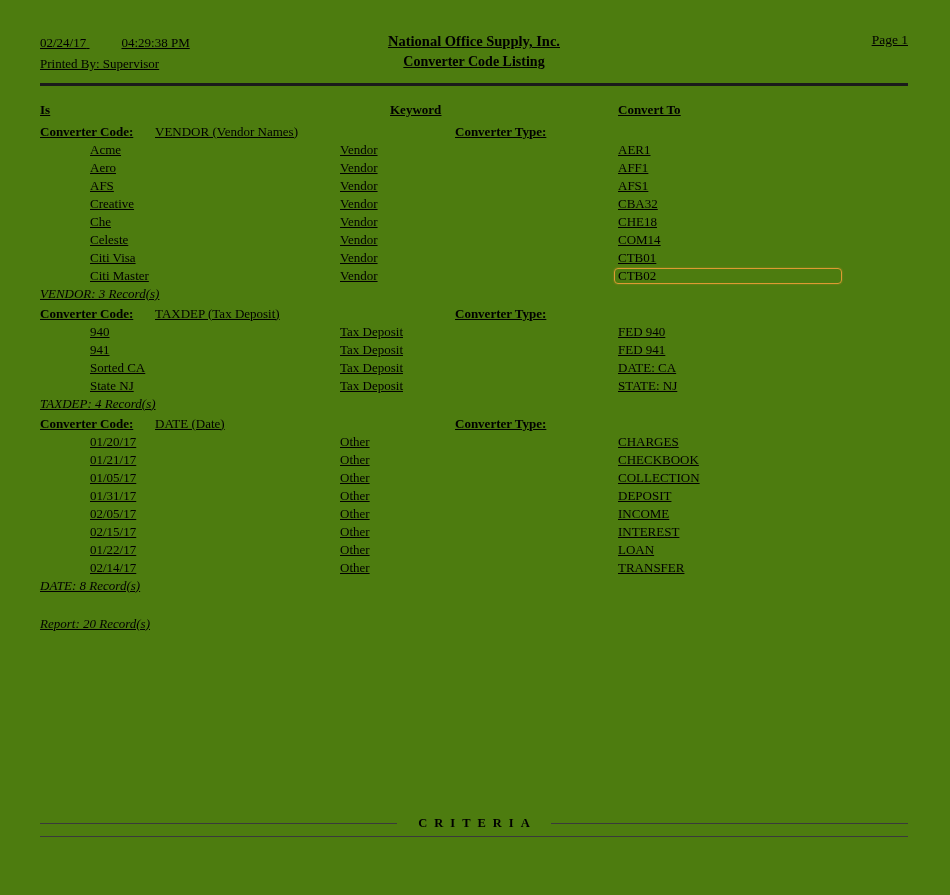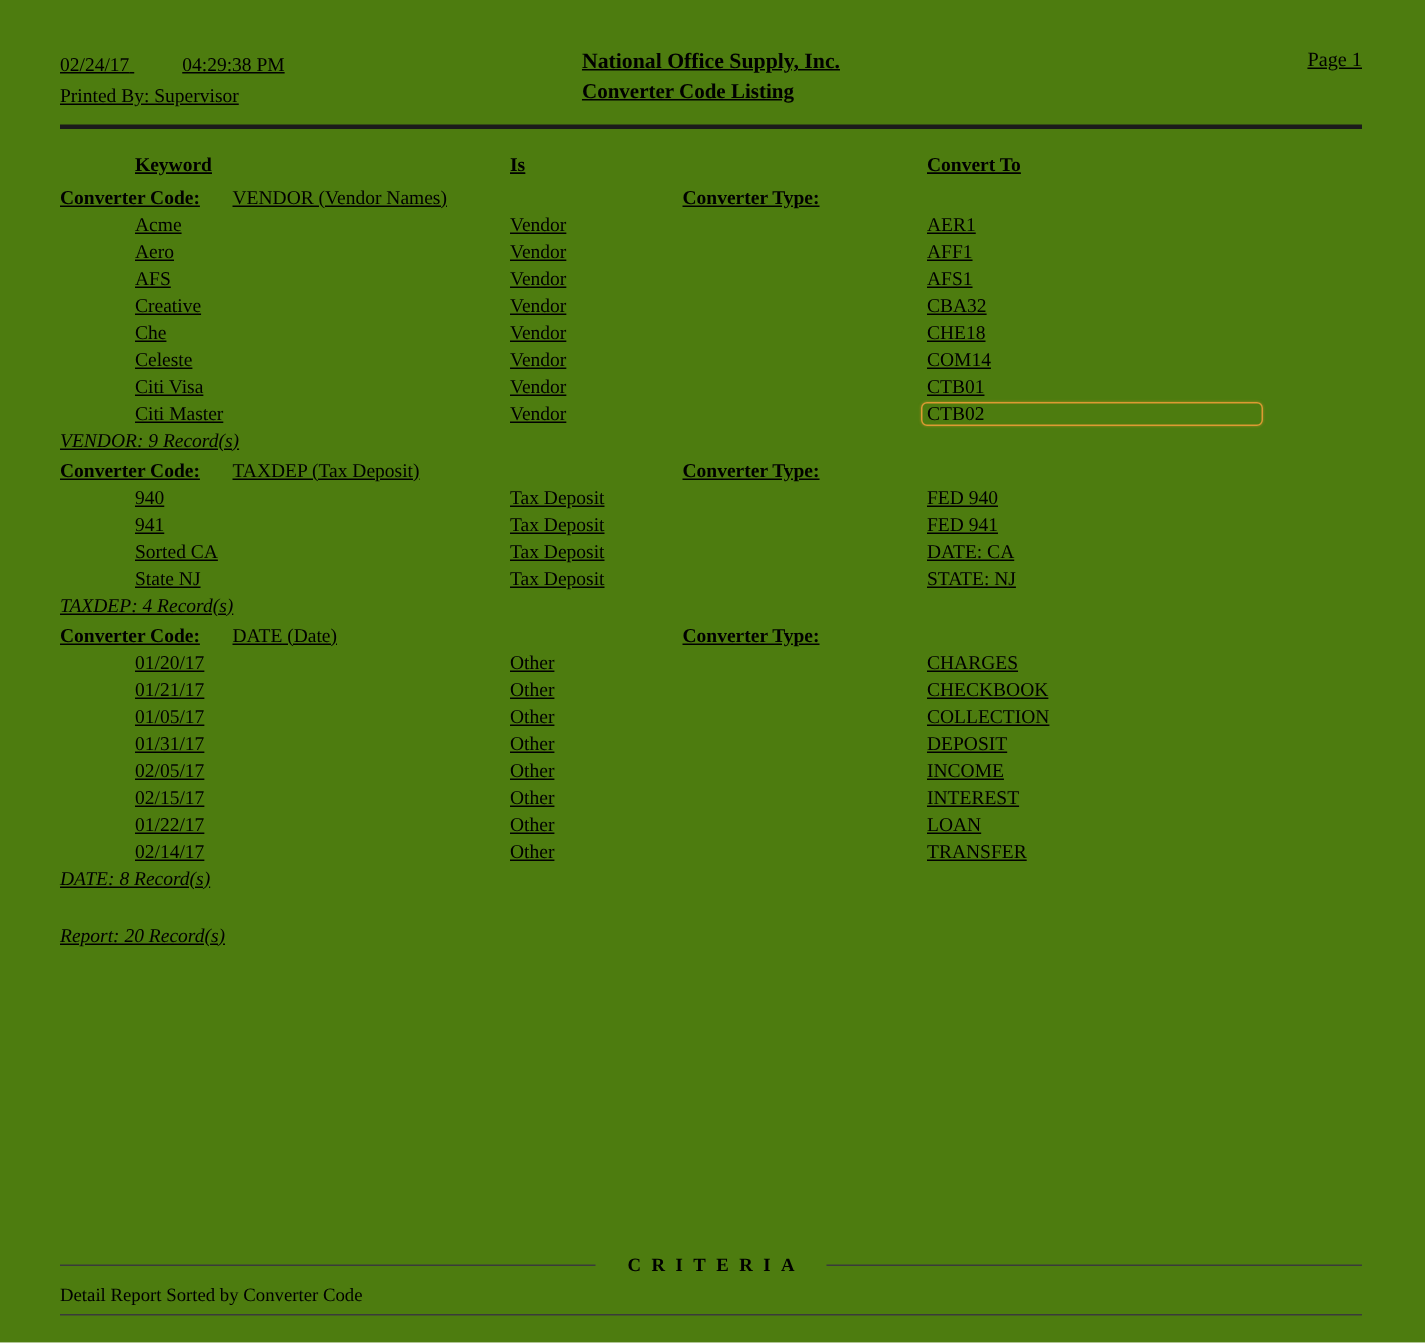--- a/index.html
+++ b/index.html
@@ -10,21 +10,21 @@
     font-size: 13px;
     text-decoration: underline;
   }
   .content { padding: 32px 42px 0 40px; }
   .bold { font-weight: bold; }
 
   
   .header { display: grid; grid-template-columns: 1fr auto 1fr; align-items: start; }
   .h-left { line-height: 21px; white-space: nowrap; }
   .h-left .time { margin-left: 32px; }
-  .h-center { }
+  .h-center { text-align: center; }
   .company { font-weight: bold; font-size: 14.5px; line-height: 18px; }
   .title { font-weight: bold; font-size: 14px; margin-top: 4px; }
   .h-right { text-align: right; font-size: 13.5px; }
 
   .rule { height: 2.5px; background: #1b1b1b; margin-top: 9px; }
 
   
   .cols-header, .row { display: grid; grid-template-columns: 300px 278px auto; line-height: 18px; }
   .cols-header { margin-top: 15px; margin-bottom: 4px; }
   .c-kw { padding-left: 50px; }
@@ -36,21 +36,21 @@
 
   
   .hl-box {
     display: inline-block; width: 228px; box-sizing: border-box;
     border: 1.5px solid var(--hl-border, #dd9a33); border-radius: 4px;
     padding: 0 0 0 3px; margin-left: -4px; line-height: 14px;
     box-shadow: 0 0 2px rgba(221, 154, 51, 0.55);
   }
 
   
-  .footer { position: absolute; left: 40px; right: 42px; top: 836px; }
+  .footer { position: absolute; left: 40px; right: 42px; top: 816px; }
   .criteria-row { display: flex; align-items: center; gap: 14px; }
   .cline { flex: 1; height: 0; border-top: 1.6px solid #3a3a3a; }
   .criteria-text { font-weight: bold; letter-spacing: 7px; padding-left: 7px; font-size: 12.5px; }
   .criteria-detail { margin-top: 5px; font-size: 12.5px; }
   .bottom-rule { margin-top: 5px; border-top: 1.6px solid #3a3a3a; }
 </style>
 </head>
 <body>
 
 <div class="page">
@@ -67,22 +67,22 @@
       <div class="h-center">
         <div class="company">National Office Supply, Inc.</div>
         <div class="title">Converter Code Listing</div>
       </div>
       <div class="h-right">Page 1</div>
     </div>
 
     <div class="rule"></div>
 
     <div class="cols-header">
+      <span class="cell"><span class="colhead">Is</span></span>
       <span class="cell c-kw"><span class="colhead">Keyword</span></span>
-      <span class="cell"><span class="colhead">Is</span></span>
       <span class="cell"><span class="colhead">Convert To</span></span>
     </div>
 
     <div>
         <div class="section">
           <div class="section-header">
             <span class="bold">Converter Code:</span>
             <span>VENDOR (Vendor Names)</span>
             <span class="bold">Converter Type:</span>
           </div>
@@ -119,21 +119,21 @@
           <div class="row">
             <span class="cell c-kw">Citi Visa</span>
             <span class="cell">Vendor</span>
             <span class="cell"><span>CTB01</span></span>
           </div>
           <div class="row">
             <span class="cell c-kw">Citi Master</span>
             <span class="cell">Vendor</span>
             <span class="cell"><span class="hl-box">CTB02</span></span>
           </div>
-          <div class="summary">VENDOR: 9 Record(s)</div>
+          <div class="summary">VENDOR: 3 Record(s)</div>
         </div>
         <div class="section">
           <div class="section-header">
             <span class="bold">Converter Code:</span>
             <span>TAXDEP (Tax Deposit)</span>
             <span class="bold">Converter Type:</span>
           </div>
           <div class="row">
             <span class="cell c-kw">940</span>
             <span class="cell">Tax Deposit</span>
@@ -208,16 +208,15 @@
 
     <div class="summary report-total">Report: 20 Record(s)</div>
   </div>
 
   <div class="footer">
     <div class="criteria-row">
       <span class="cline"></span>
       <span class="criteria-text">CRITERIA</span>
       <span class="cline"></span>
     </div>
-    <div class="criteria-detail">Detail Report Sorted by Converter Code</div>
     <div class="bottom-rule"></div>
   </div>
 </div>
 
 </body></html>

